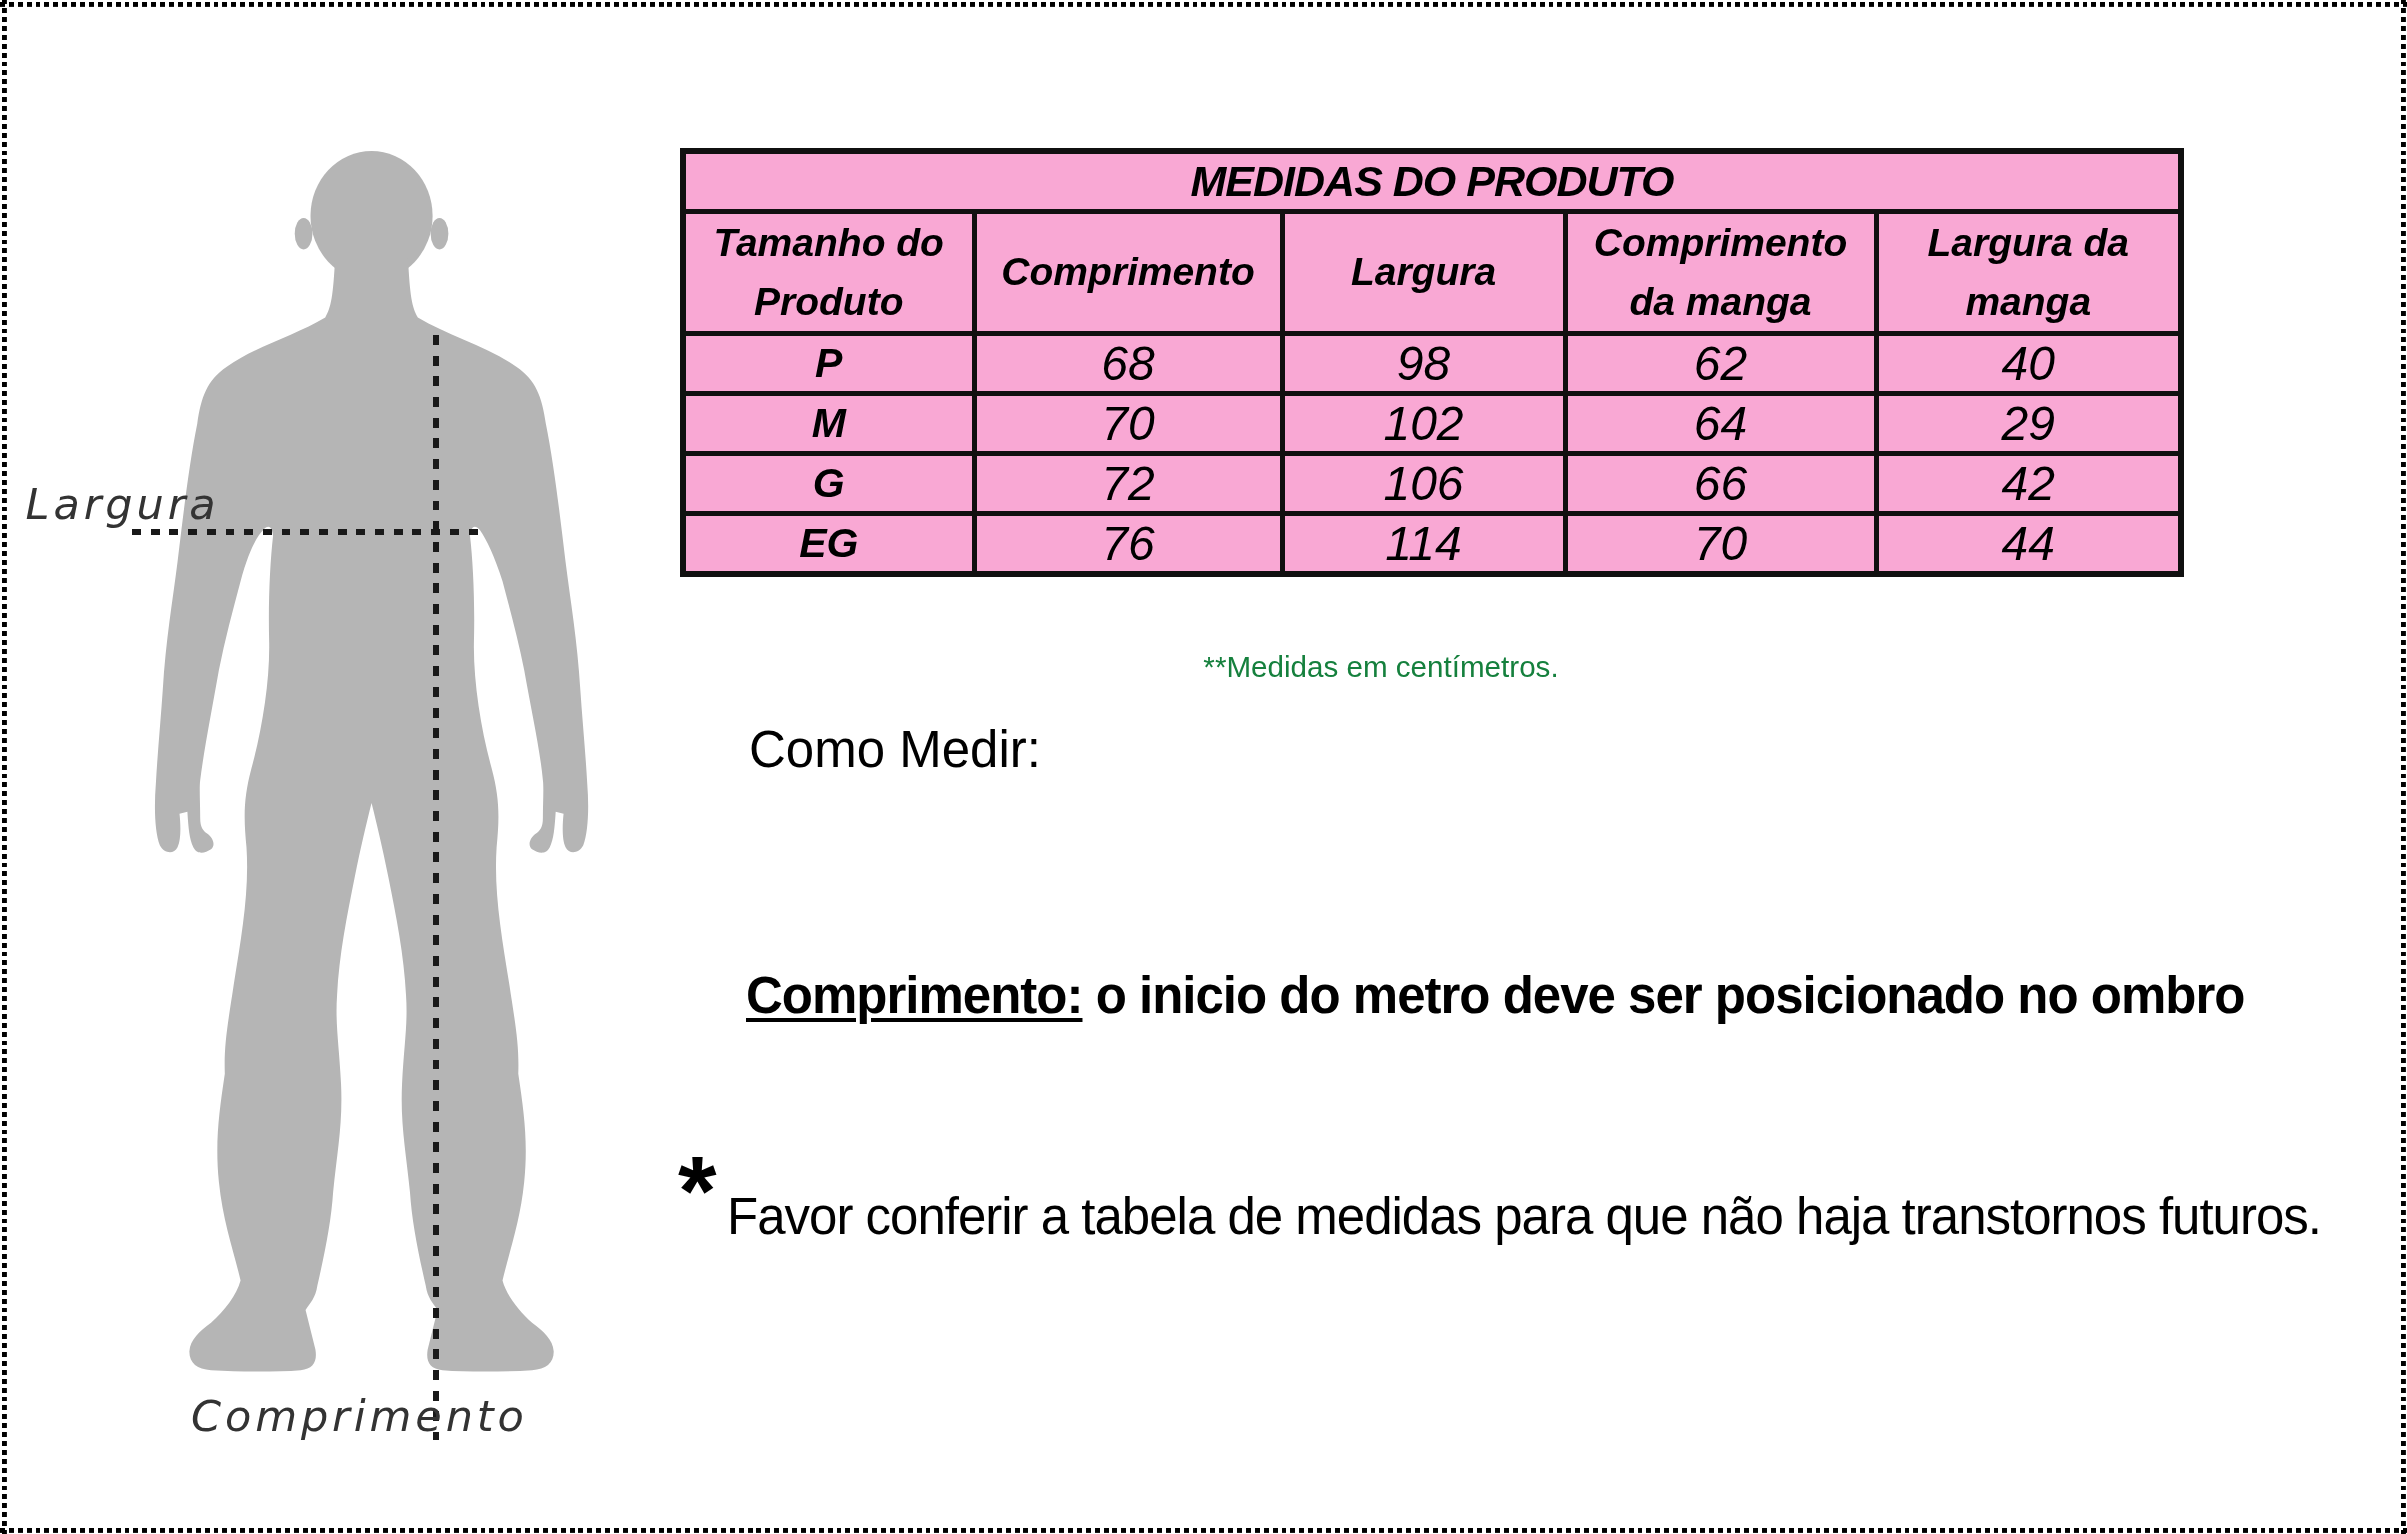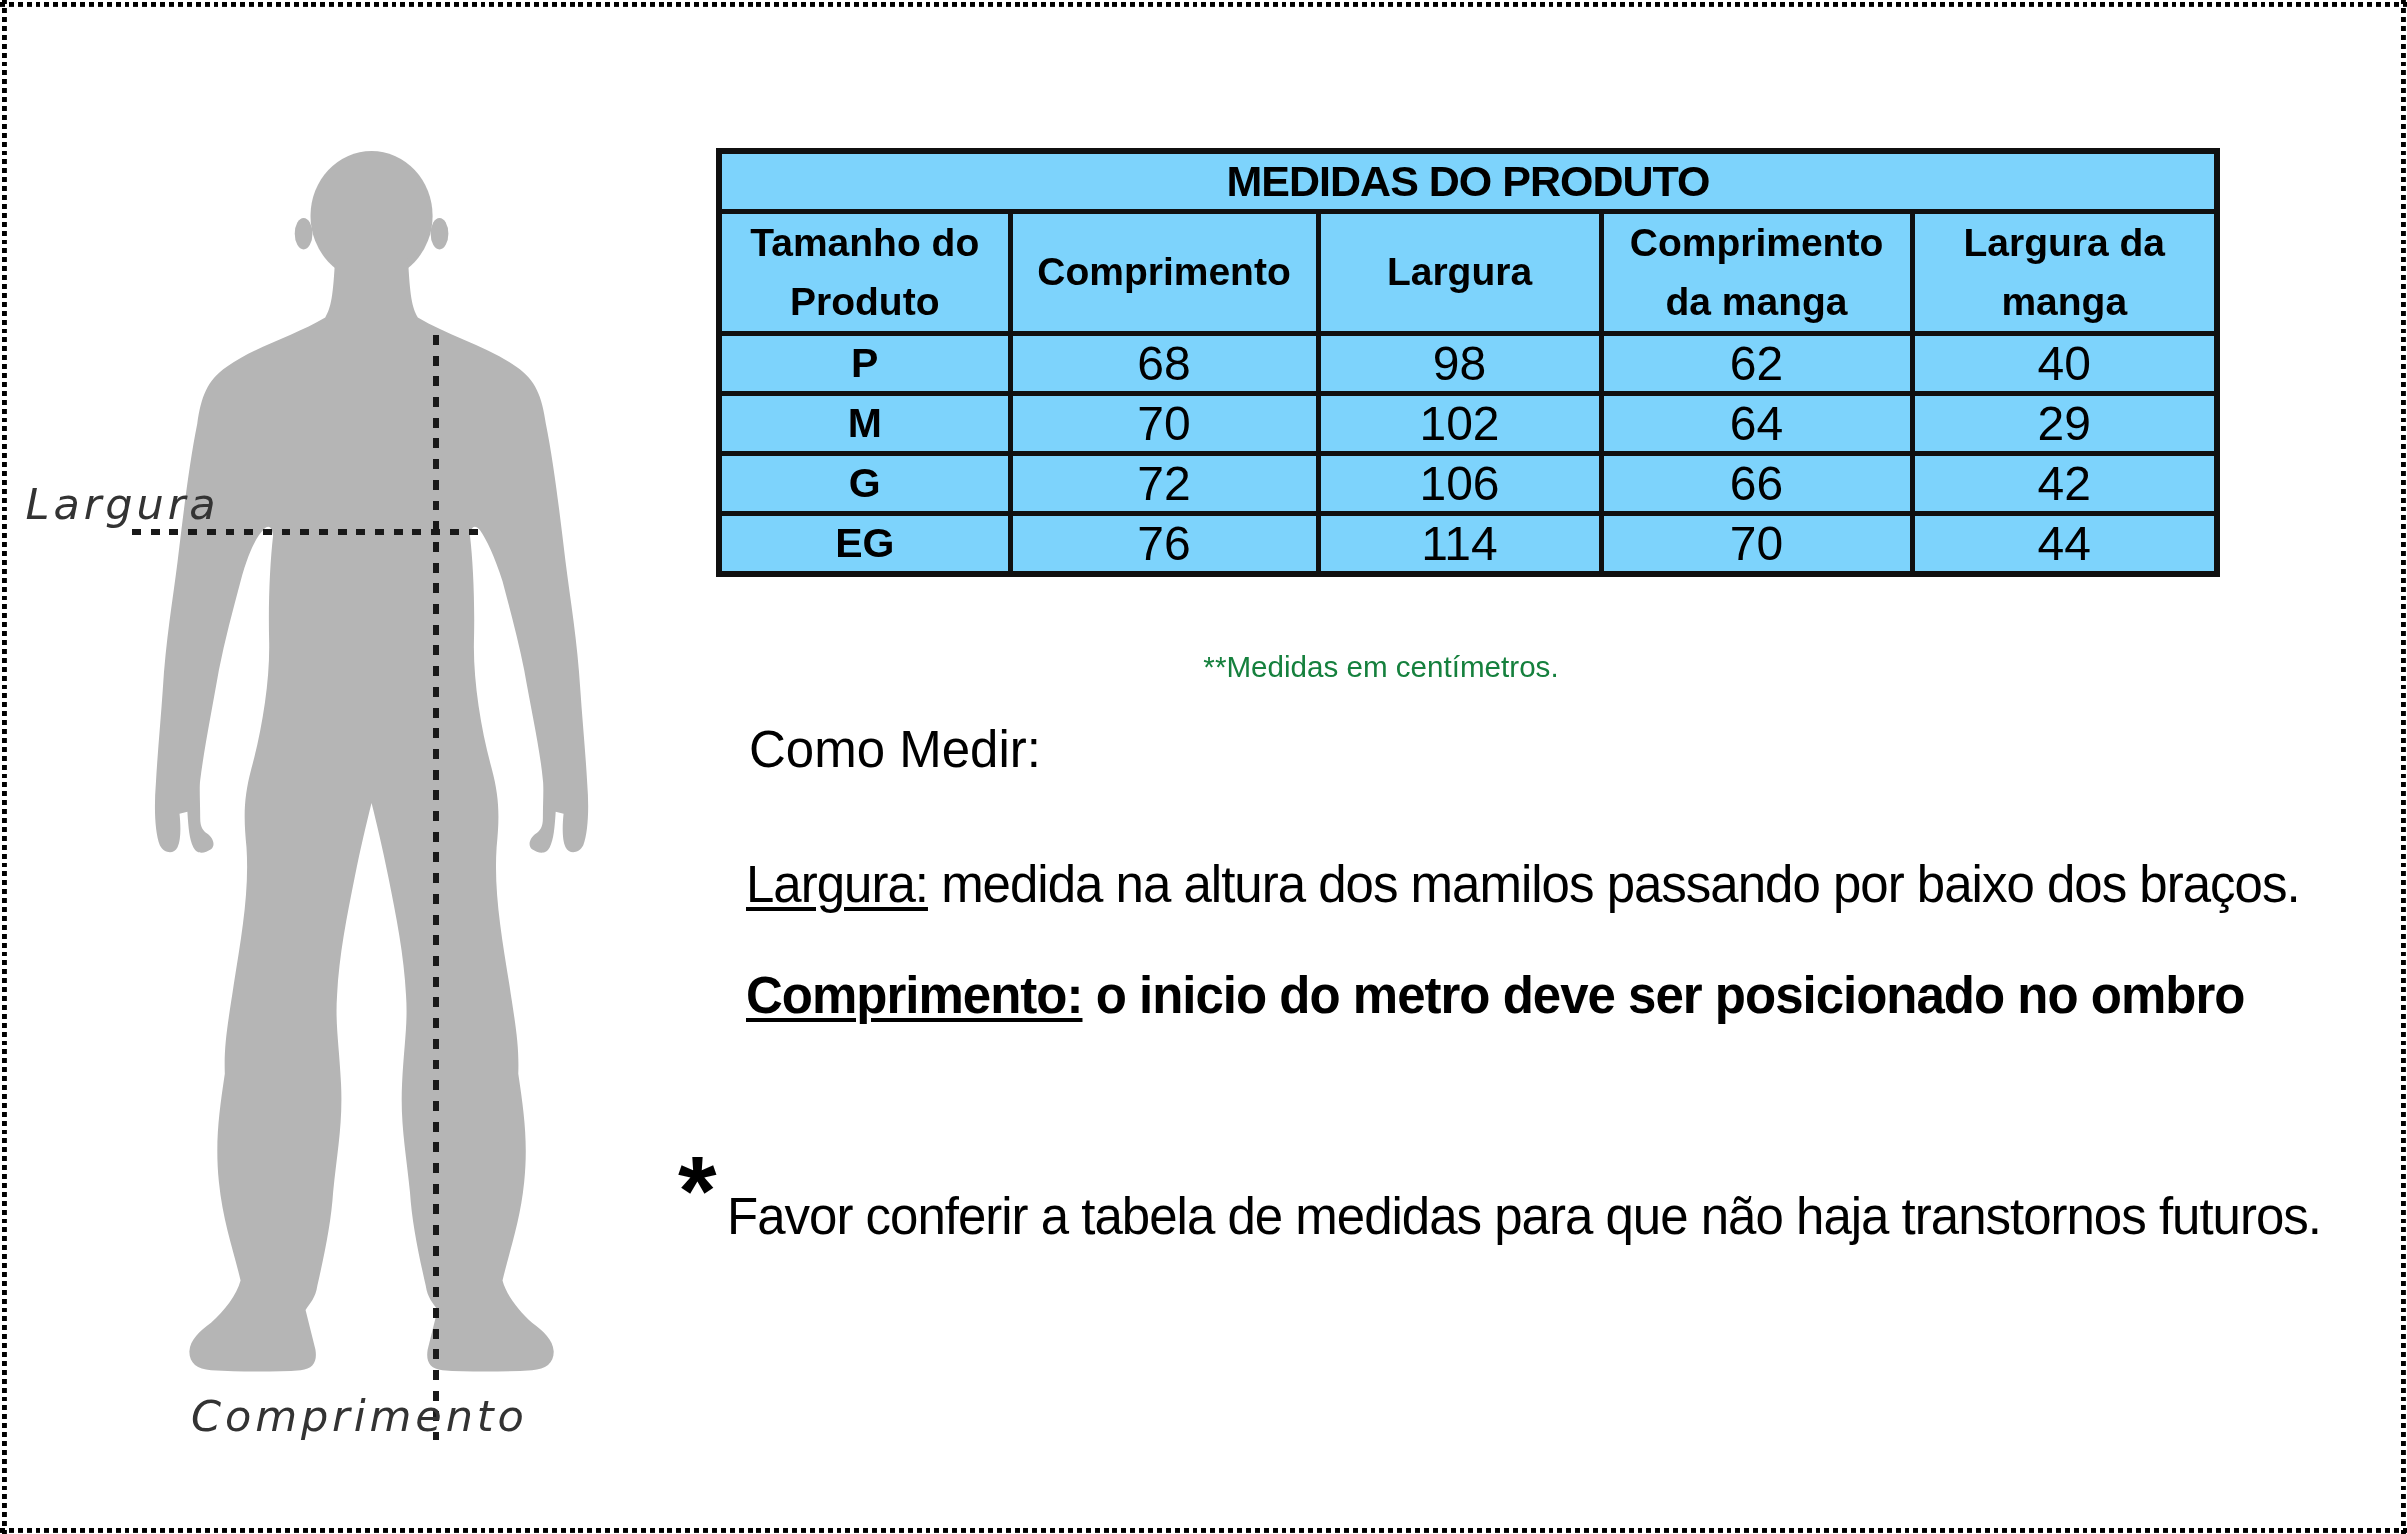--- a/index.html
+++ b/index.html
@@ -30,22 +30,22 @@
   }
   .hand-label{
     position:absolute;font-family:"DejaVu Sans",cursive;font-style:italic;
     color:#333;font-size:43px;letter-spacing:3.9px;white-space:nowrap;
   }
   #label-largura{left:25.6px;top:479px;}
   #label-comprimento{left:191px;top:1391px;}
 
   
   #size-table{
-    position:absolute;left:716px;top:148px;width:1498px;
-    border-collapse:collapse;table-layout:fixed;background:#7dd3fc;
+    position:absolute;left:680px;top:148px;width:1498px;
+    border-collapse:collapse;table-layout:fixed;background:#f9a8d4;font-style:italic;
   }
   #size-table td,#size-table th{
     border:5.9px solid #101010;text-align:center;vertical-align:middle;
     padding:0;overflow:hidden;
   }
   #size-table{border:6.9px solid #101010;}
   #size-table .title-cell{
     height:55px;font-size:43px;font-weight:bold;letter-spacing:-1px;
   }
   #size-table th{height:116px;font-size:39px;font-weight:bold;line-height:1.5;}
@@ -214,23 +214,20 @@
         <td class="val thin-left">70</td>
         <td class="val">44</td>
       </tr>
     </tbody>
   </table>
 
   <div id="table-footnote">**Medidas em centímetros.</div>
 
   <div id="como-medir" class="txt">Como Medir:</div>
 
-  <div id="line1" class="txt">
-    <span class="uterm">Largura:</span><span> medida na altura dos mamilos passando por baixo dos braços.</span>
-  </div>
 
   <div id="line2" class="txt">
     <span class="uterm">Comprimento:</span><span> o inicio do metro deve ser posicionado no ombro</span>
   </div>
 
   <div id="note-asterisk">*</div>
   <div id="note-line" class="txt">Favor conferir a tabela de medidas para que não haja transtornos futuros.</div>
 </div>
 
 

